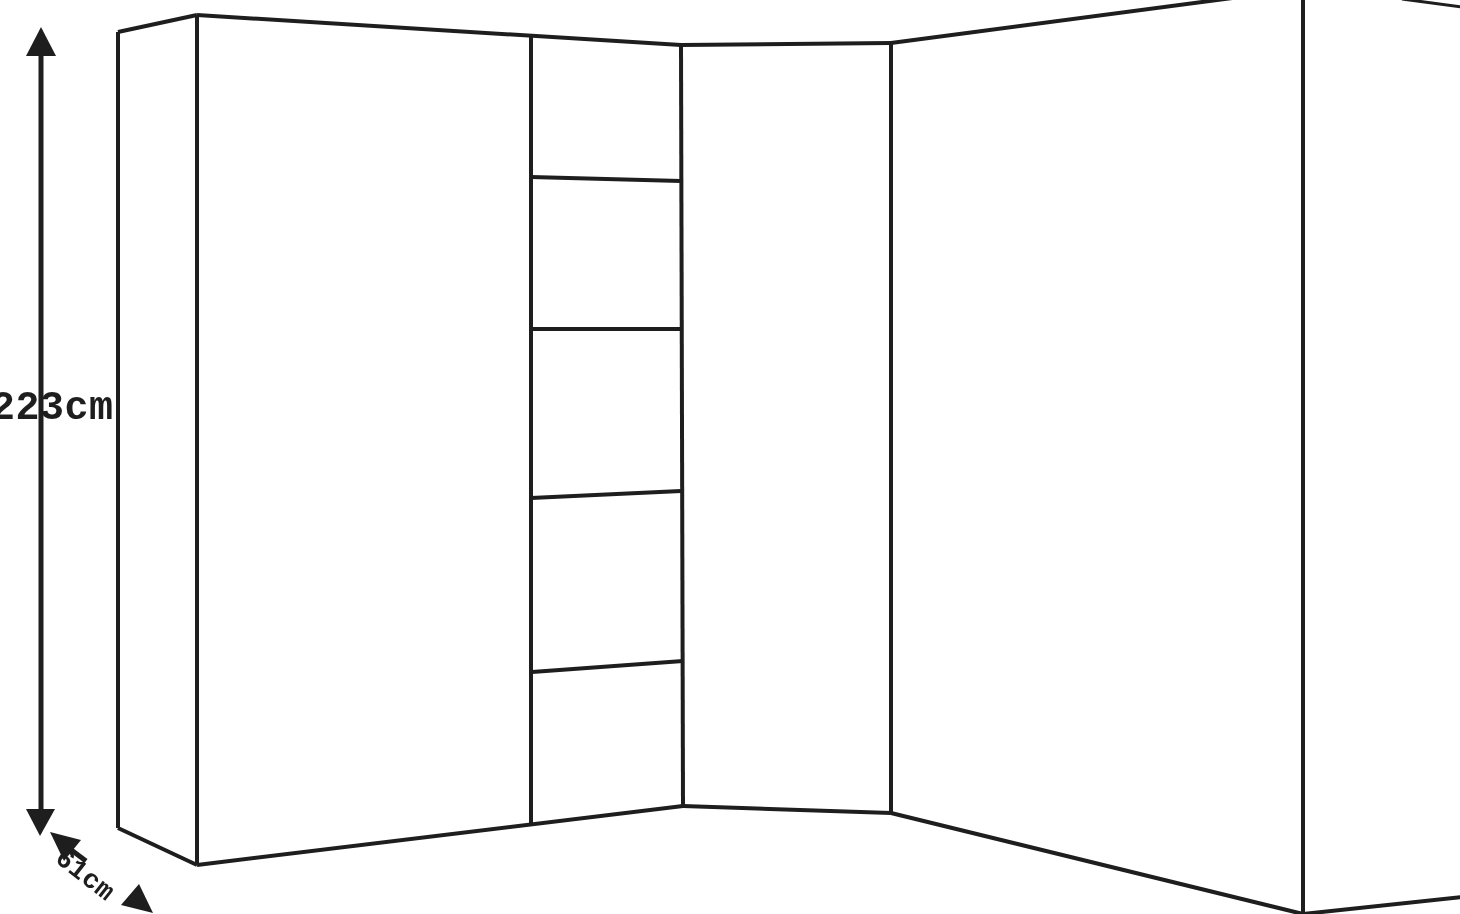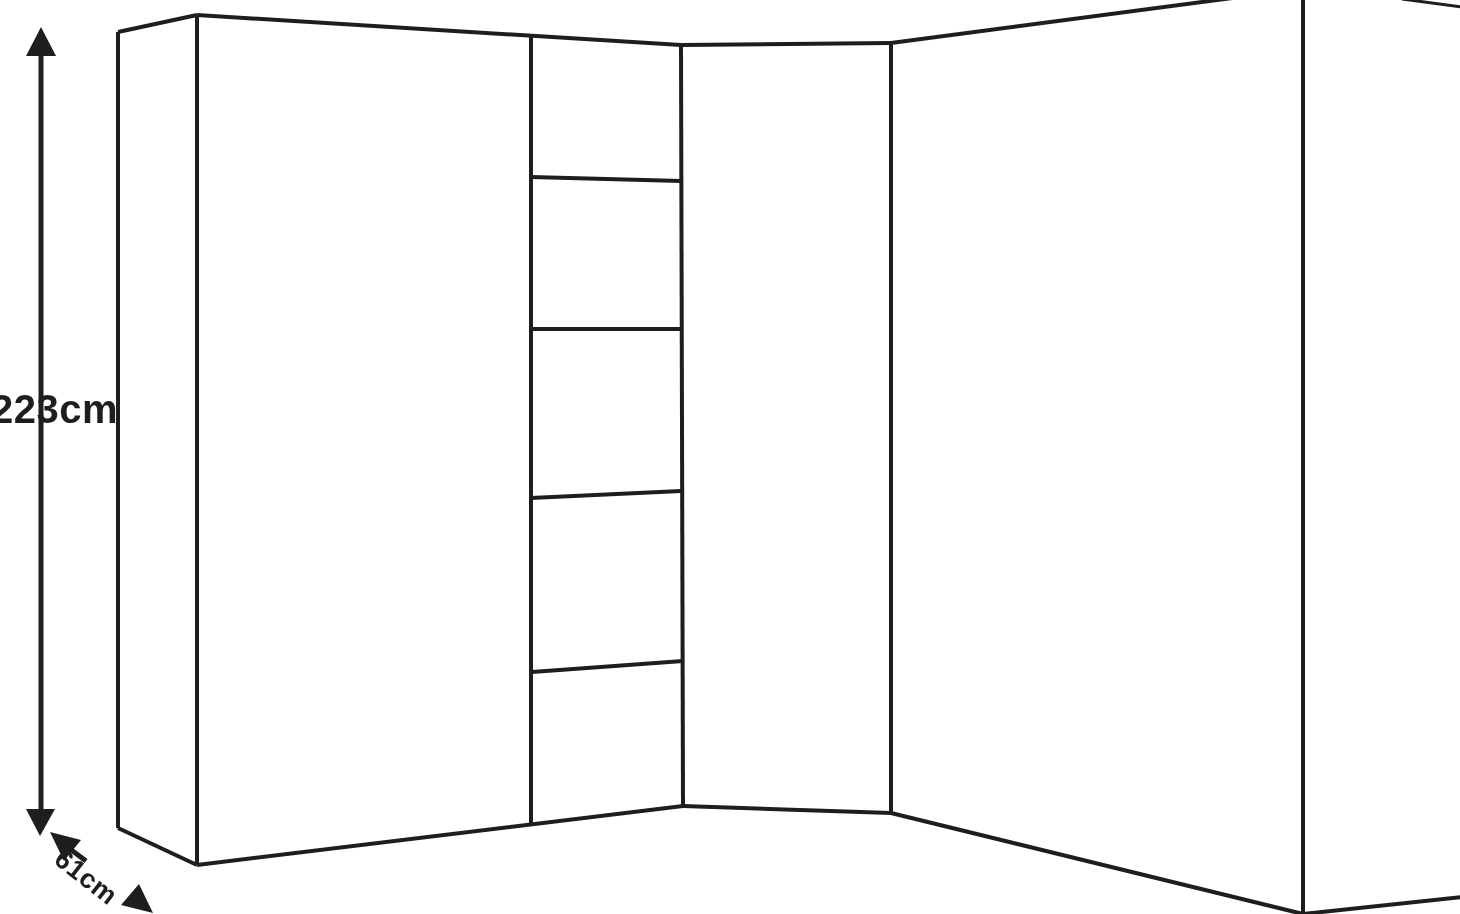--- a/index.html
+++ b/index.html
@@ -6,21 +6,21 @@
     margin: 0;
     padding: 0;
     background: #ffffff;
   }
   .stage {
     position: relative;
     width: 1460px;
     height: 914px;
     background: #ffffff;
     overflow: hidden;
-    font-family: Liberation Sans, sans-serif;
+    font-family: Liberation Mono, monospace;
   }
   .stage svg {
     position: absolute;
     left: 0;
     top: 0;
     display: block;
   }
   .dim-label {
     position: absolute;
     color: #1e1e1e;

